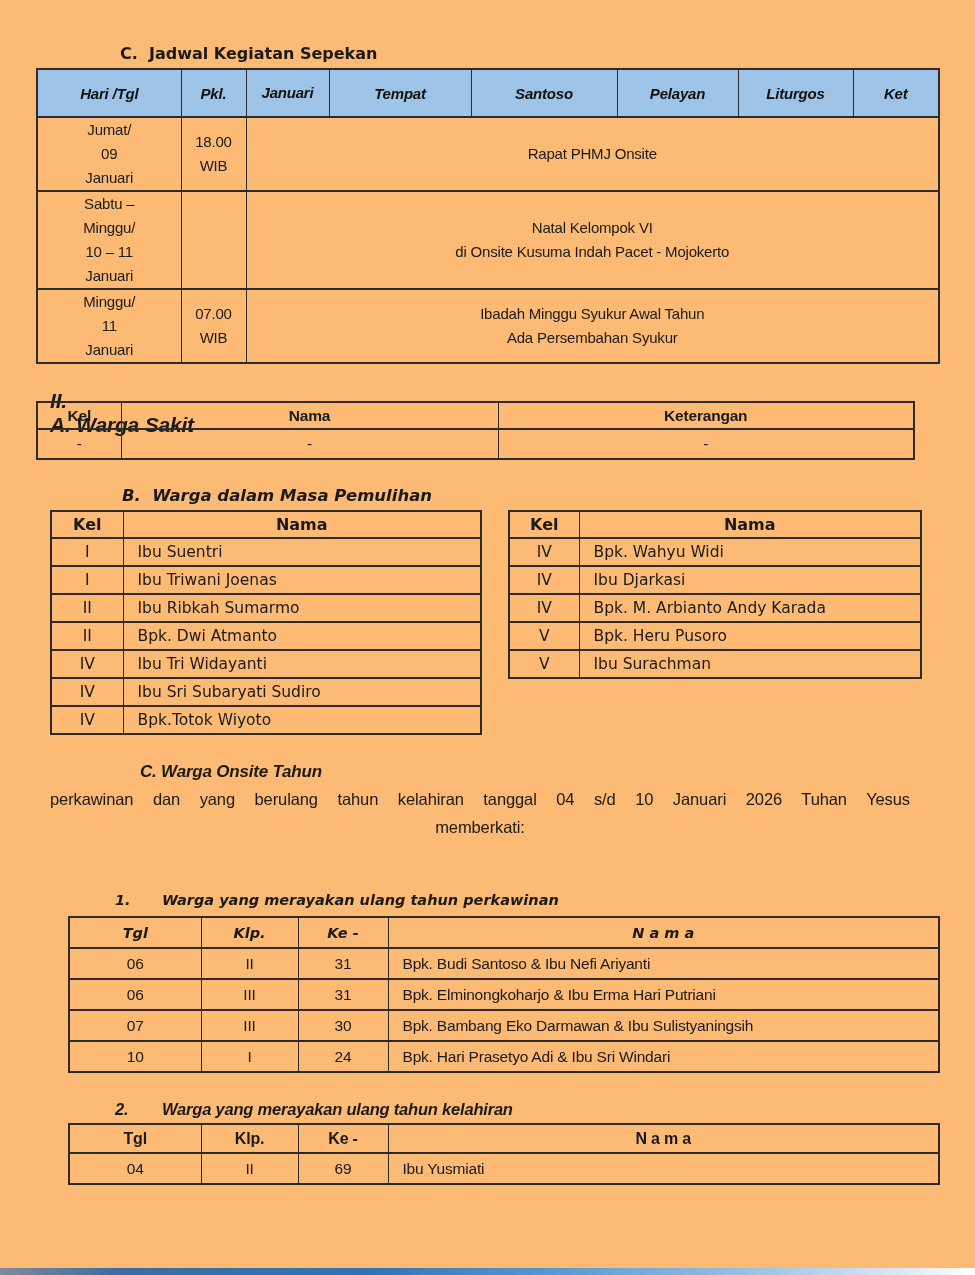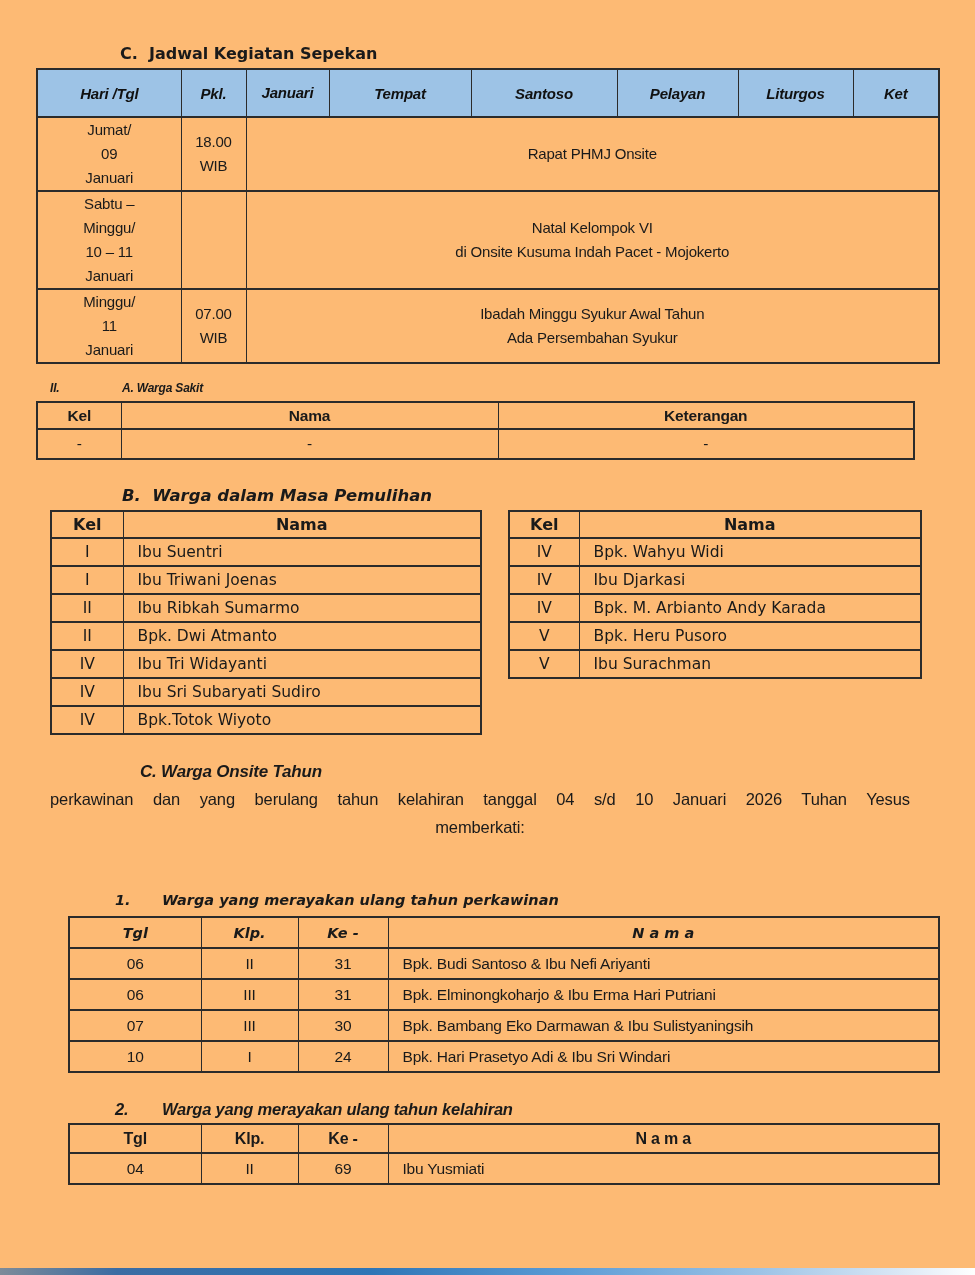--- a/index.html
+++ b/index.html
@@ -115,21 +115,21 @@
 11
 Januari</td>
       <td class="pre">07.00
 WIB</td>
       <td class="pre" colspan="6">Ibadah Minggu Syukur Awal Tahun
 Ada Persembahan Syukur</td>
     </tr>
   </tbody>
     </table>
 
-  <div class="abs h-narrow ital" style="left:50px; top:381px; font-size:12px; display:flex;">
+  <div class="abs h-narrow ital" style="left:50px; top:389px; font-size:21px; display:flex;flex-direction:column;">
     <span style="width:72px;">II.</span>
     <span>A. Warga Sakit</span>
   </div>
 
   <table id="sakit-table" class="abs doc" style="left:36px; top:401px;">
     <colgroup>
         <col style="width:84px">
         <col style="width:377px">
         <col style="width:416px">
       </colgroup>

